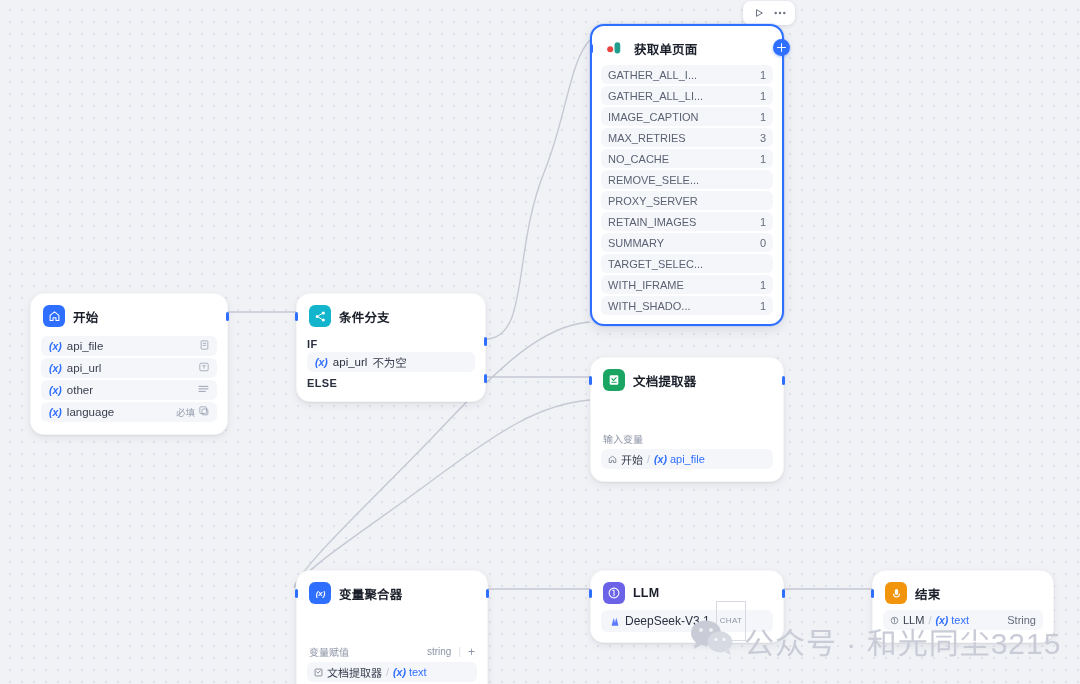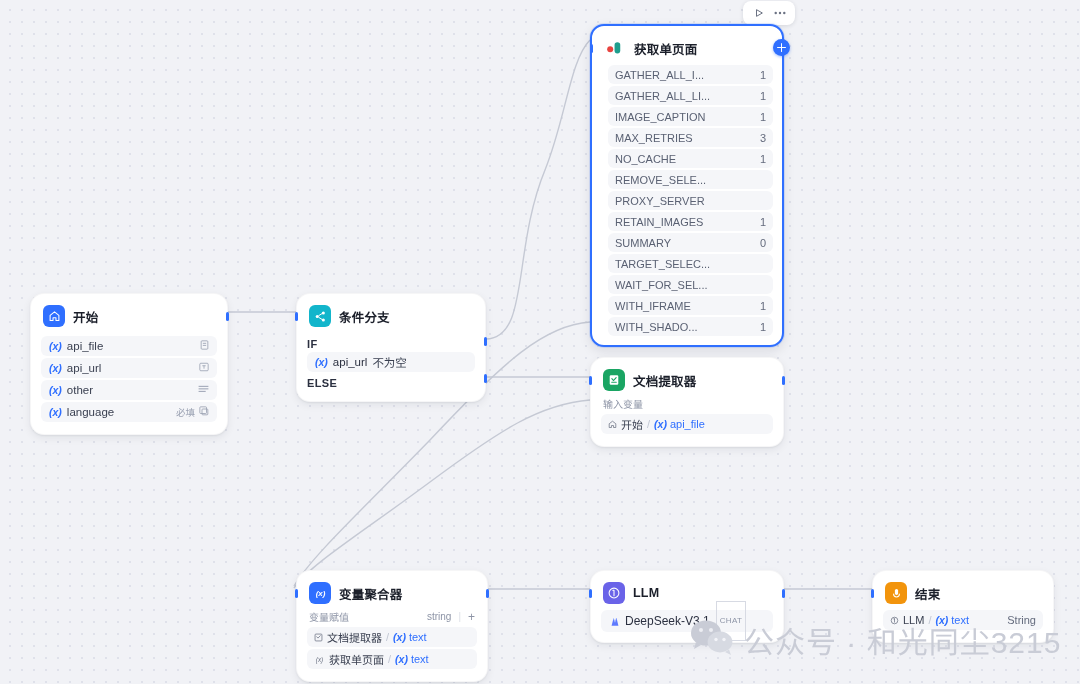--- a/index.html
+++ b/index.html
@@ -31,21 +31,21 @@
     height: 684px;
     pointer-events: none;
   }
 
   
   .watermark {
     position: absolute;
     left: 690px;
     top: 618px;
     display: flex;
-    align-items: flex-start;
+    align-items: center;
     gap: 10px;
     color: #c9ccd6;
     font-size: 30px;
     letter-spacing: 1px;
     white-space: nowrap;
     user-select: none;
   }
   .wechat-mark { flex: none; }
 
   
@@ -179,20 +179,21 @@
     box-sizing: border-box;
   }
 
   
   .section-caption {
     font-size: 10px;
     color: #8d94a6;
     padding: 0 2px 3px 2px;
     display: flex;
     align-items: center;
+    margin-top: 35px;
   }
   .section-caption .right {
     margin-left: auto;
     display: flex;
     align-items: center;
     gap: 7px;
     color: #8d94a6;
   }
   .caption-plus { color: #8d94a6; font-size: 12px; cursor: pointer; }
 
@@ -406,21 +407,21 @@
   <div class="node selected" style="left:590px; top:24px; width:194px;">
     <div class="node-head" style="padding-bottom:6px;">
       <div class="node-icon" style="background:#ffffff;">
         <svg width="18" height="16" viewBox="0 0 20 18">
           <circle cx="4.6" cy="10.5" r="3.4" fill="#e8433f"></circle>
           <rect x="9.5" y="2.5" width="6.4" height="12.6" rx="3.2" fill="#1f9e8d"></rect>
         </svg>
       </div>
       <div class="node-title">获取单页面</div>
     </div>
-    <div class="node-body" style="padding:0 9px 9px 16px;text-align:center;">
+    <div class="node-body" style="padding:0 9px 9px 9px;text-align:center;">
 
       <div class="pill-row">
         <span class="pill-key">GATHER_ALL_I...</span>
         <span class="pill-val">1</span>
       </div>
       <div class="pill-row">
         <span class="pill-key">GATHER_ALL_LI...</span>
         <span class="pill-val">1</span>
       </div>
       <div class="pill-row">
@@ -446,24 +447,20 @@
       <div class="pill-row">
         <span class="pill-key">RETAIN_IMAGES</span>
         <span class="pill-val">1</span>
       </div>
       <div class="pill-row">
         <span class="pill-key">SUMMARY</span>
         <span class="pill-val">0</span>
       </div>
       <div class="pill-row">
         <span class="pill-key">TARGET_SELEC...</span>
-        <span class="pill-val"></span>
-      </div>
-      <div class="pill-row">
-        <span class="pill-key">WAIT_FOR_SEL...</span>
         <span class="pill-val"></span>
       </div>
       <div class="pill-row">
         <span class="pill-key">WITH_IFRAME</span>
         <span class="pill-val">1</span>
       </div>
       <div class="pill-row">
         <span class="pill-key">WITH_SHADO...</span>
         <span class="pill-val">1</span>
       </div>

